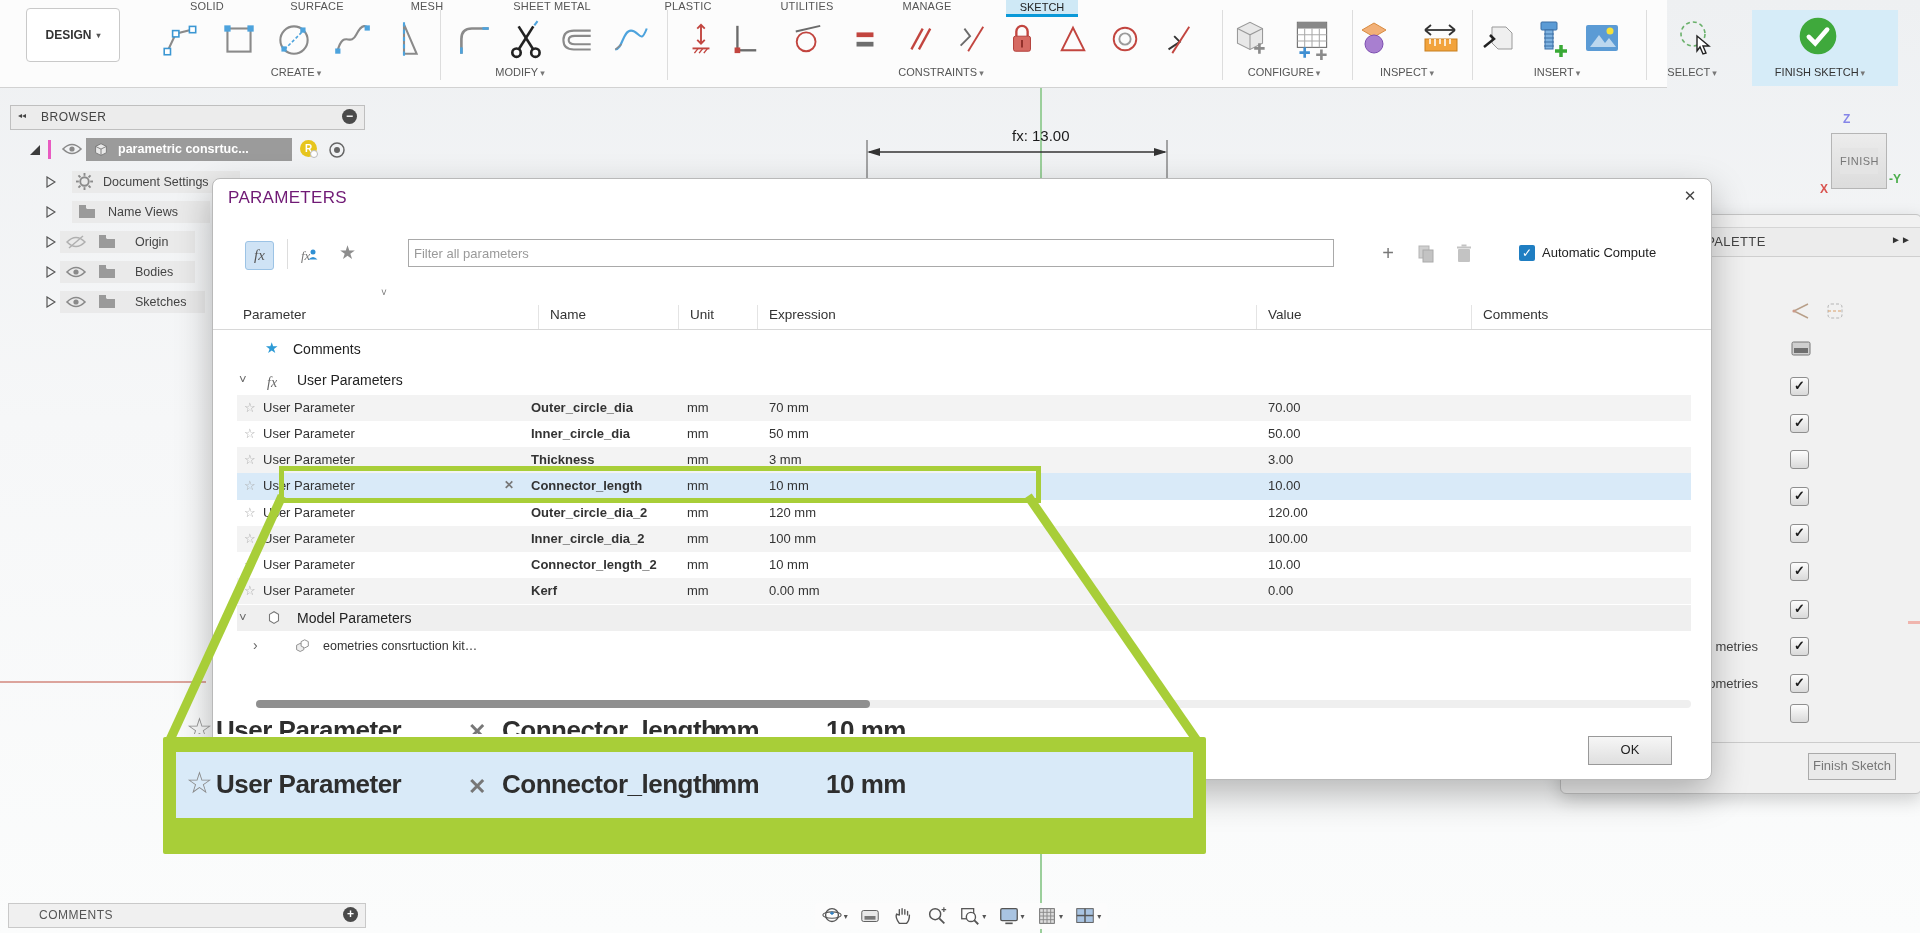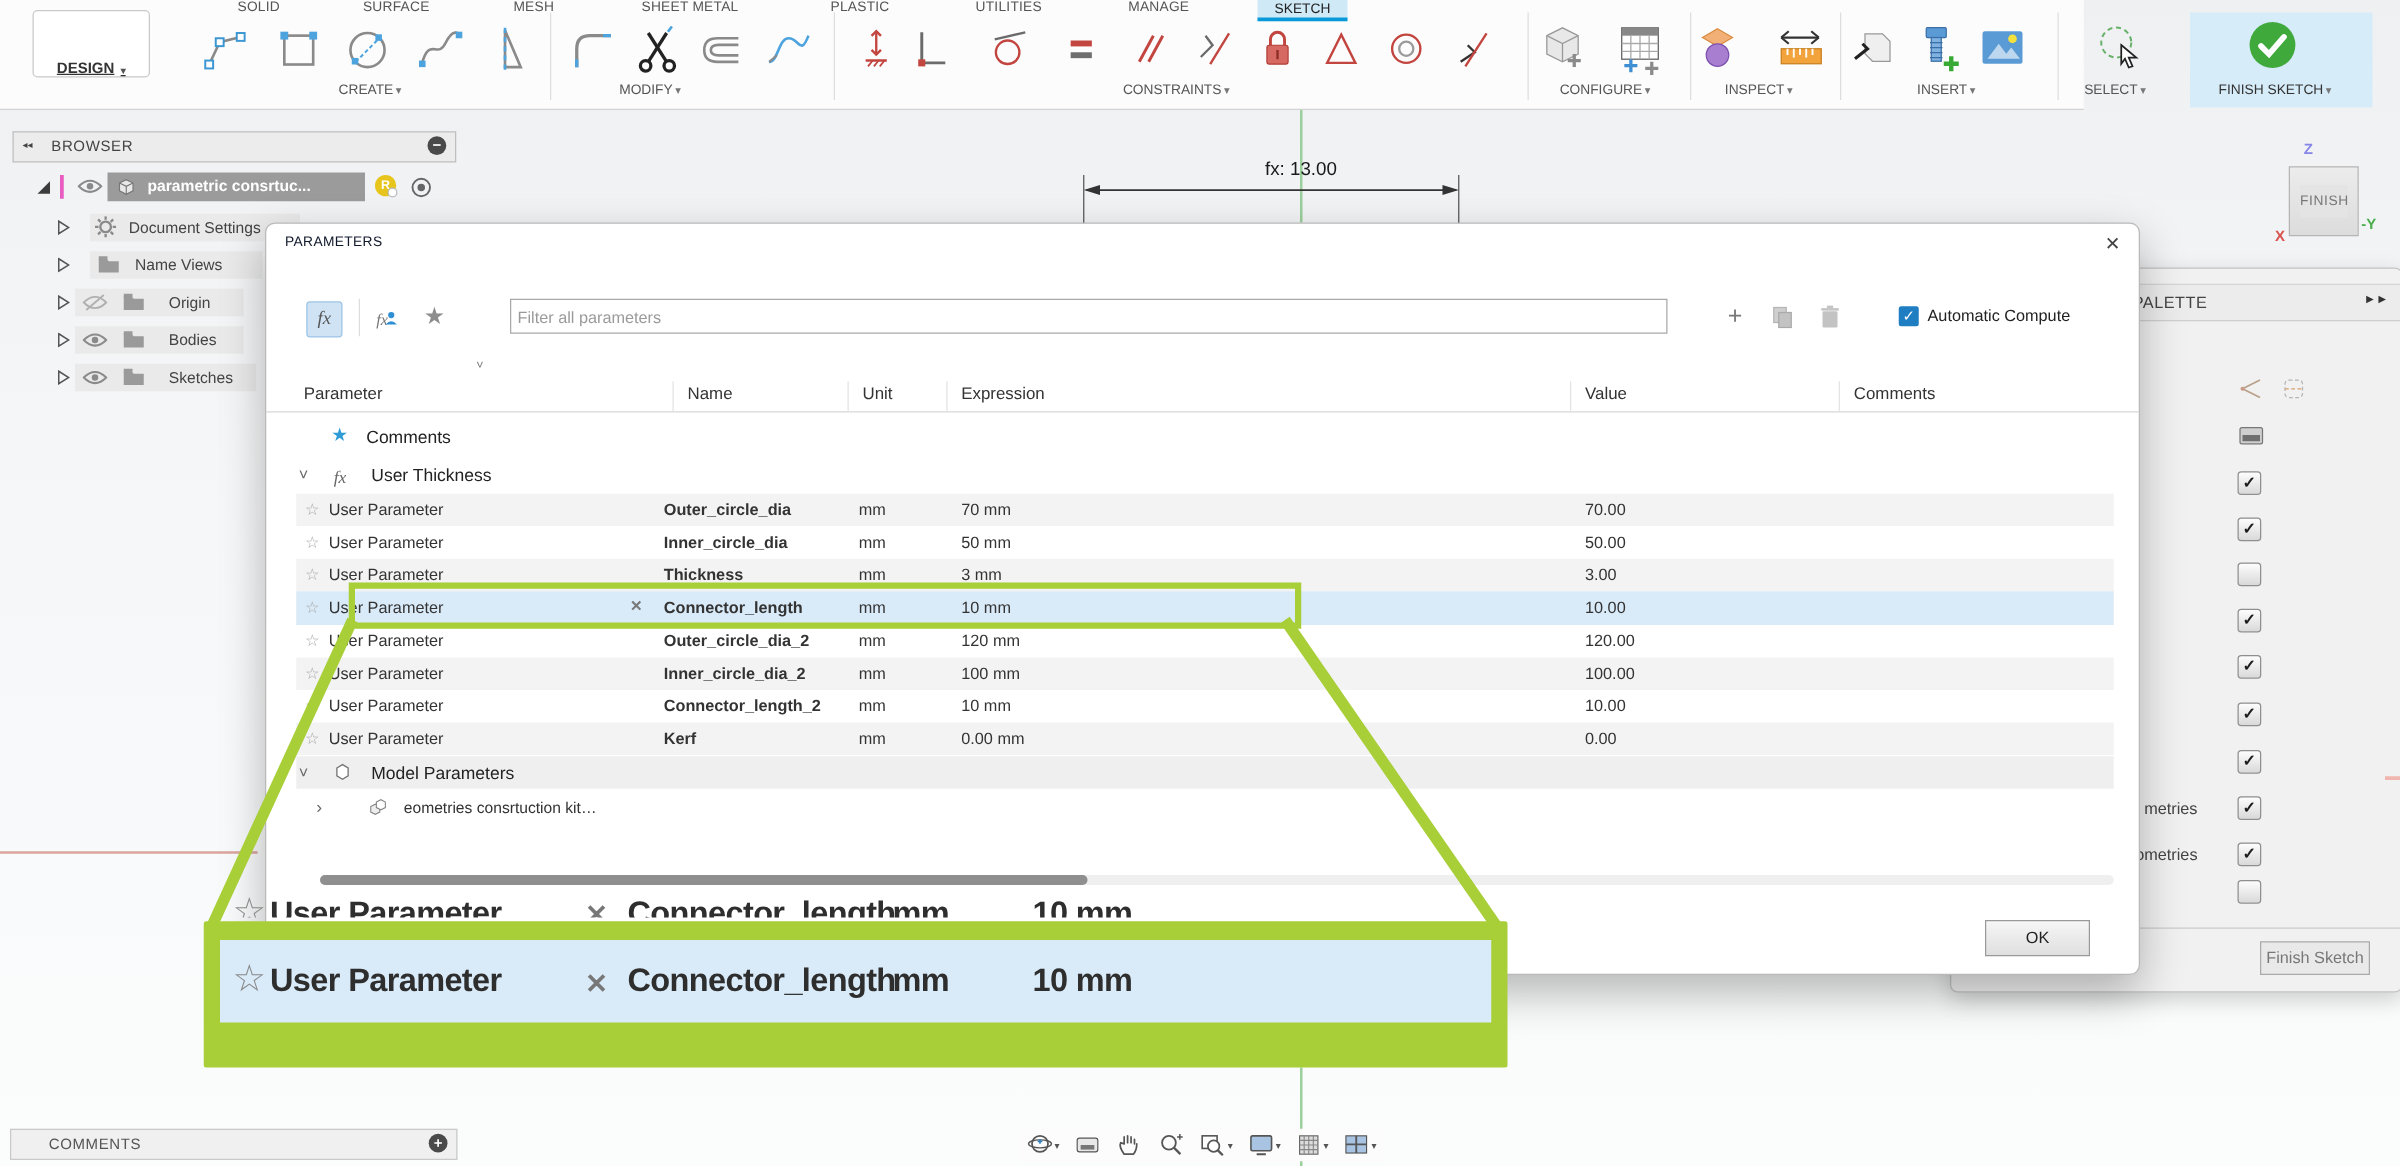--- a/index.html
+++ b/index.html
@@ -3,21 +3,21 @@
 <meta charset="utf-8">
 <style>
   html,body{margin:0;padding:0;background:#e9eaec;font-family:"Liberation Sans",sans-serif;}
   #app{position:relative;width:1920px;height:933px;overflow:hidden;background:linear-gradient(180deg,#eef0f2 0%,#f6f7f8 45%,#fbfcfc 100%);}
   
   #toolbar{position:absolute;left:0;top:0;width:1667px;height:87px;background:#fcfcfc;border-bottom:1px solid #d2d2d2;z-index:70;}
   .tab{position:absolute;top:0;height:14px;font-size:11px;color:#555;transform:translateX(-50%);white-space:nowrap;letter-spacing:.2px;}
   #tab-active-box{position:absolute;left:1006px;top:0;width:72px;height:14px;background:#cfe9f6;border-bottom:3px solid #0a99d8;text-align:center;font-size:11px;color:#222;line-height:14px;}
   .glabel{position:absolute;top:66px;font-size:11px;color:#555;transform:translateX(-50%);white-space:nowrap;}
   .glabel .crt{font-size:9px;color:#777;margin-left:2px;}
-  #design-btn{position:absolute;left:26px;top:8px;width:92px;height:52px;background:#fff;border:1px solid #c9c9c9;border-radius:4px;font-size:12px;font-weight:bold;color:#333;display:flex;align-items:flex-end;justify-content:center;gap:4px;text-decoration:underline;}
+  #design-btn{position:absolute;left:26px;top:8px;width:92px;height:52px;background:#fff;border:1px solid #c9c9c9;border-radius:4px;font-size:12px;font-weight:bold;color:#333;display:flex;align-items:center;justify-content:center;gap:4px;}
   .tsep{position:absolute;top:10px;height:70px;width:1px;background:#ddd;}
   .ti{position:absolute;top:15px;width:44px;height:48px;display:flex;align-items:center;justify-content:center;}
   .tc{position:absolute;top:18px;width:36px;height:42px;display:flex;align-items:center;justify-content:center;}
   #finish-bg{position:absolute;left:1752px;top:10px;width:146px;height:76px;background:#d6ecf8;}
   
   .gline{position:absolute;left:1040px;width:2px;background:#9bcf9b;z-index:1;}
   #redline-left{position:absolute;left:0;top:681px;width:206px;height:2px;background:#dca49c;z-index:1;}
   #redline-right{position:absolute;left:1908px;top:621px;width:12px;height:3px;background:#f0b5ae;z-index:45;}
   #dim-label{position:absolute;left:1012px;top:127px;font-size:15px;color:#1a1a1a;z-index:5;}
   #dim-svg{position:absolute;left:860px;top:140px;z-index:5;}
@@ -27,21 +27,21 @@
   #browser-header .bt{position:absolute;left:30px;top:4px;letter-spacing:.5px;}
   .ccirc{position:absolute;width:15px;height:15px;border-radius:50%;background:#4a4a4a;color:#fff;text-align:center;line-height:14px;font-size:12px;font-weight:bold;}
   .brow{position:absolute;height:22px;font-size:12.5px;color:#444;}
   .brow .bg{position:absolute;top:0;height:22px;background:rgba(233,233,233,.9);}
   .rootlabel{position:absolute;left:86px;top:0;width:206px;height:23px;background:#9b9b9b;color:#fff;font-weight:bold;font-size:12.5px;}
   .pinkbar{position:absolute;left:48px;top:2px;width:3px;height:19px;background:#e85bc1;}
   .rbadge{position:absolute;left:300px;top:2px;width:17px;height:17px;border-radius:50%;background:#e7c51d;color:#fff;font-size:10px;font-weight:bold;text-align:center;line-height:17px;}
   .rbadge i{position:absolute;right:-1px;bottom:-1px;width:6px;height:6px;background:#fff;border:1px solid #bbb;border-radius:50%;}
   
   #dialog{position:absolute;left:212px;top:178px;width:1498px;height:600px;background:#fff;border:1px solid #b9b9b9;border-radius:8px;box-shadow:0 14px 36px rgba(0,0,0,.28);z-index:50;}
-  #dlg-title{position:absolute;left:15px;top:9px;font-size:11px;color:#0f172a;letter-spacing:.3px;}
+  #dlg-title{position:absolute;left:15px;top:9px;font-size:17px;color:#701a75;letter-spacing:.3px;}
   #dlg-close{position:absolute;left:1466px;top:6px;width:22px;height:22px;font-size:15px;color:#444;text-align:center;line-height:22px;cursor:default;}
   #fx-btn{position:absolute;left:32px;top:62px;width:27px;height:27px;background:#cfe3f5;border:1px solid #9cc3e5;border-radius:3px;text-align:center;}
   .fxg{font-family:"Liberation Serif",serif;font-style:italic;font-size:15px;color:#555;line-height:26px;}
   #fx-sep{position:absolute;left:74px;top:60px;width:1px;height:30px;background:#ddd;}
   #fx-user{position:absolute;left:88px;top:64px;width:26px;height:24px;}
   #fav-filter-star{position:absolute;left:126px;top:62px;font-size:19px;color:#8d8d8d;}
   #filter-input{position:absolute;left:195px;top:60px;width:914px;height:26px;border:1px solid #a9a9a9;font-size:13px;color:#333;padding:0 5px;font-family:"Liberation Sans",sans-serif;}
   #filter-input::placeholder{color:#9a9a9a;}
   .dico{position:absolute;top:62px;width:22px;height:24px;display:flex;align-items:center;justify-content:center;}
   #auto-chk{position:absolute;left:1306px;top:66px;width:16px;height:16px;background:#1f7ec2;border-radius:2px;color:#fff;font-size:12px;text-align:center;line-height:16px;}
@@ -541,21 +541,21 @@
     <span class="hcol" style="left:1055px">Value</span>
     <span class="hcol" style="left:1270px">Comments</span>
 
     <div class="grow" style="top:157px;background:#fff;">
       <span style="left:28px;top:3px;color:#2e9bd6;font-size:15px;">★</span>
       <span style="left:56px;">Comments</span>
     </div>
     <div class="grow" style="top:188px;background:#fff;">
       <span style="left:2px;color:#666;font-size:13px;">˅</span>
       <span class="fxg" style="position:absolute;left:30px;top:3px;font-size:14px;color:#666;">fx</span>
-      <span style="left:60px;">User Thickness</span>
+      <span style="left:60px;">User Parameters</span>
     </div>
     <div id="parameter-rows">
         <div class="prow g" style="top: 216px;">
           <span class="rstar">☆</span>
           <span class="rtype">User Parameter</span>
           <span class="rname">Outer_circle_dia</span>
           <span class="runit">mm</span>
           <span class="rexpr">70 mm</span>
           <span class="rval">70.00</span>
         </div>

